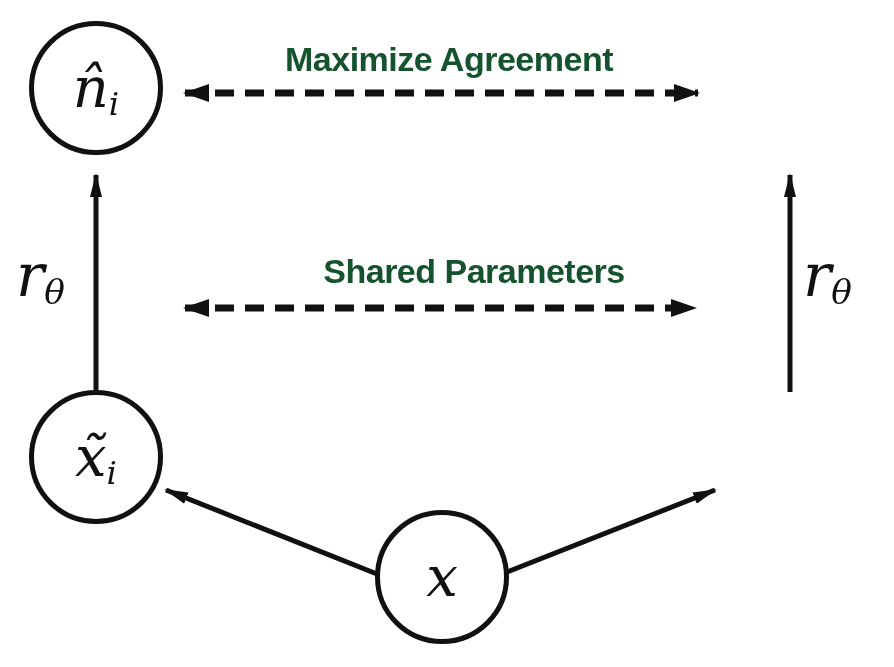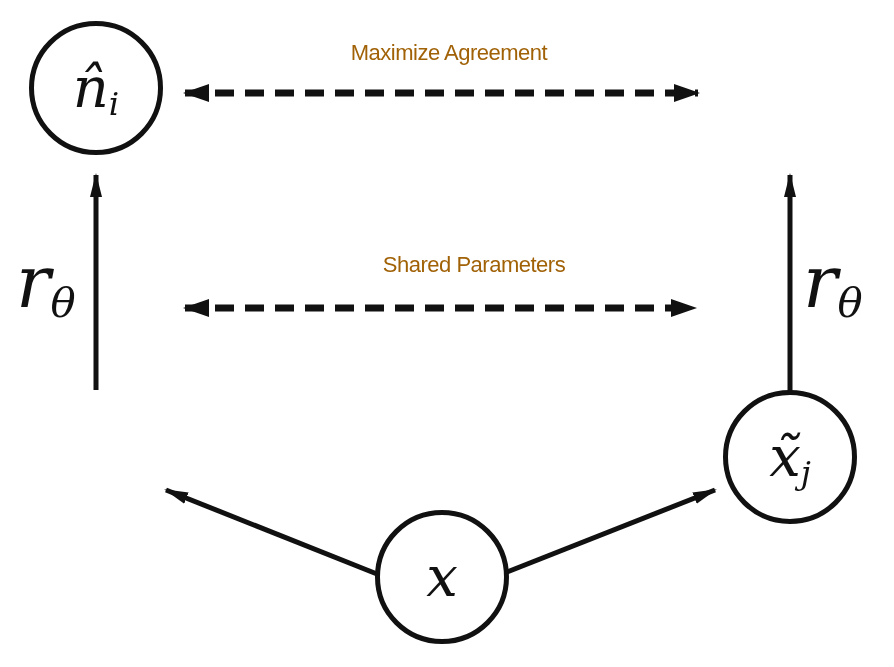--- a/index.html
+++ b/index.html
@@ -41,30 +41,30 @@
   }
   .node .mathlabel { font-size: 56px; }
   .mathlabel .sub {
     display: inline-block;
     font-size: 0.58em;
     transform: translateY(0.24em);
   }
   .edge-label {
     position: absolute;
     transform: translateX(-50%);
-    font-size: 22px;
-    font-weight: 400;
+    font-size: 34px;
+    font-weight: 700;
     letter-spacing: -0.5px;
-    color: #a16207;
+    color: #14532d;
     white-space: nowrap;
     line-height: 1;
   }
   .rtheta {
     position: absolute;
-    font-size: 72px;
+    font-size: 59px;
   }
 </style>
 </head>
 <body>
 
 <div class="canvas">
 
   <svg class="arrows" viewBox="0 0 894 667" xmlns="http://www.w3.org/2000/svg">
     <defs>
       <marker id="head-right" markerUnits="userSpaceOnUse" markerWidth="26" markerHeight="20" viewBox="0 0 26 20" refX="24" refY="10" orient="0">
@@ -89,24 +89,24 @@
     <line x1="377" y1="574" x2="166" y2="490" stroke="#111111" stroke-width="5" marker-end="url(#head-solid)"></line>
 
     <line x1="507" y1="572" x2="715" y2="490" stroke="#111111" stroke-width="5" marker-end="url(#head-solid)"></line>
   </svg>
 
   <div class="node" style="left:29px; top:21px;">
     <span class="mathlabel"><span>n̂</span><span class="sub">i</span></span>
   </div>
 
 
+  <div class="node" style="left:29px; top:390px;">
+    <span class="mathlabel"><span>x̃</span><span class="sub">i</span></span>
+  </div>
 
-  <div class="node" style="left:723px; top:390px;">
-    <span class="mathlabel"><span>x̃</span><span class="sub">j</span></span>
-  </div>
 
   <div class="node" style="left:375px; top:510px;">
     <span class="mathlabel"><span>x</span><span class="sub"></span></span>
   </div>
 
   <div class="edge-label" style="left:449px; top:42px;">Maximize Agreement</div>
 
   <div class="edge-label" style="left:474px; top:254px;">Shared Parameters</div>
 
   <div class="mathlabel rtheta" style="left:16px; top:246px;"><span>r</span><span class="sub">θ</span></div>

